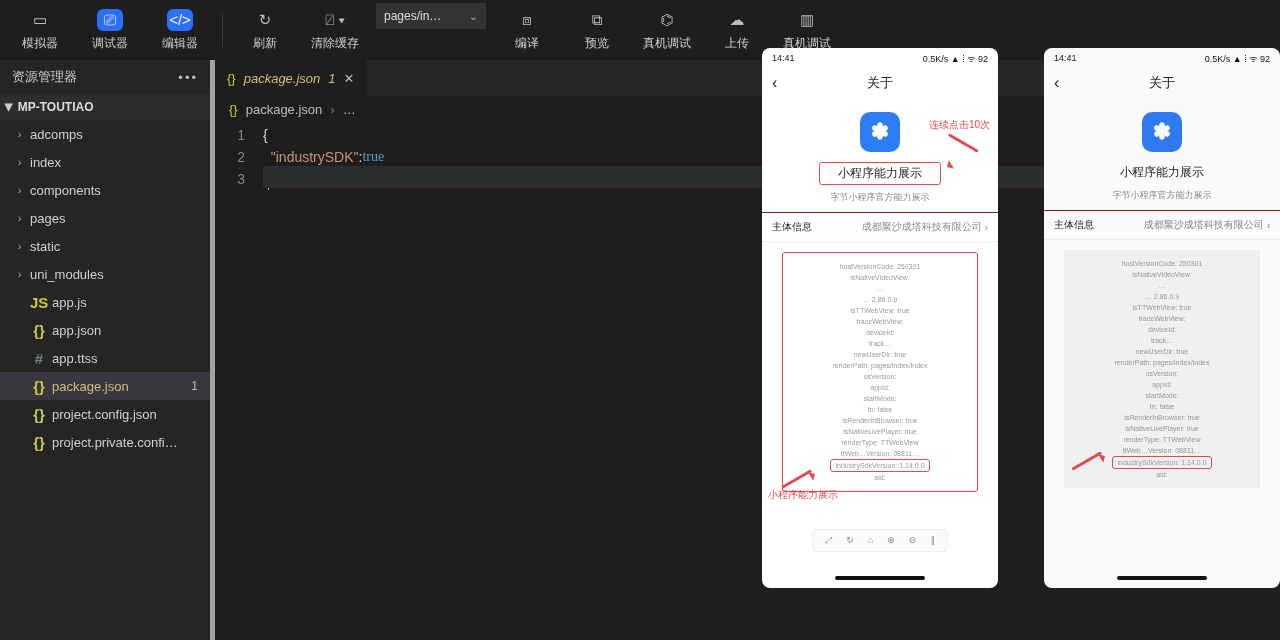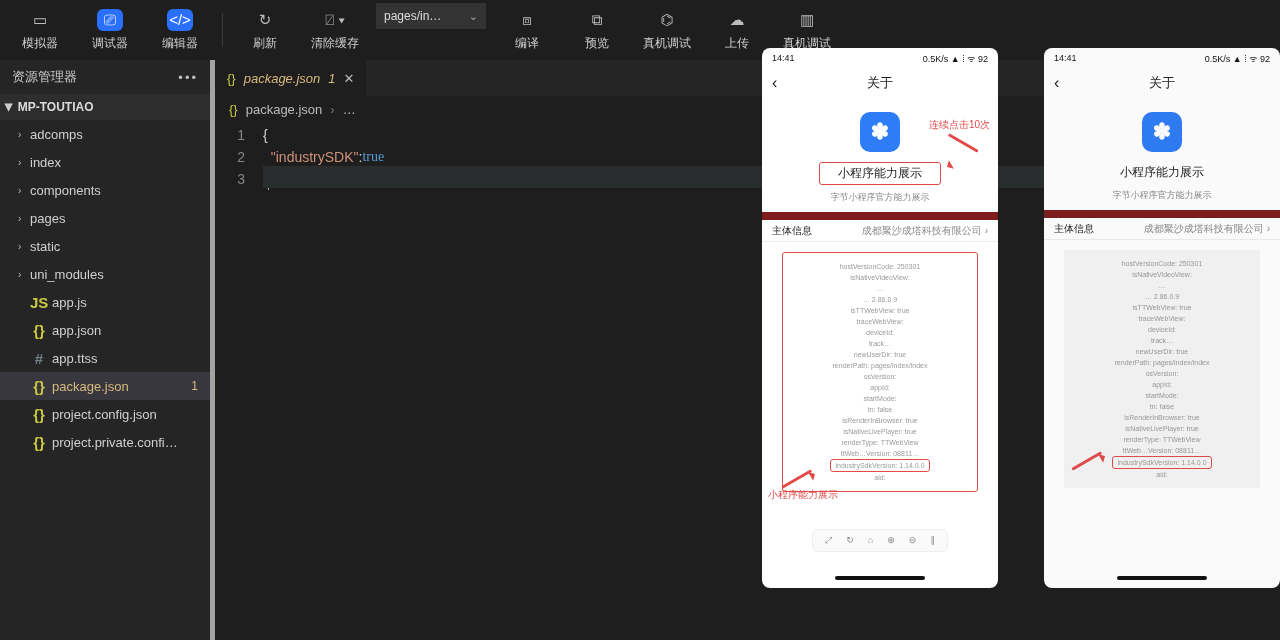--- a/index.html
+++ b/index.html
@@ -56,21 +56,21 @@
   
   .phones { position:absolute; top:48px; right:0; display:flex; gap:46px; }
   .phone { width:236px; height:540px; background:#fff; border-radius:8px; color:#222; position:relative; overflow:hidden; font-size:10px; }
   .status { height:20px; display:flex; align-items:center; justify-content:space-between; padding:0 10px; font-size:9px; color:#111; }
   .nav { height:30px; display:flex; align-items:center; justify-content:center; position:relative; font-size:13px; font-weight:500; }
   .nav .back { position:absolute; left:10px; font-size:16px; }
   .hero { display:flex; flex-direction:column; align-items:center; padding:14px 0 8px; }
   .logo { width:40px; height:40px; border-radius:10px; background:#2e7cf6; display:flex; align-items:center; justify-content:center; color:#fff; font-size:22px; font-weight:700; }
   .title-box { margin-top:10px; padding:2px 18px; font-size:12px; }
   .subtitle { margin-top:6px; font-size:9px; color:#888; }
-  .row { height:30px; background:#fff; border-top:8px solid #7f1d1d; border-bottom:1px solid #eee; display:flex; align-items:center; justify-content:space-between; padding:0 10px; font-size:10px; }
+  .row { height:30px; background:#fff; border-top:1px solid #7f1d1d; border-bottom:1px solid #eee; display:flex; align-items:center; justify-content:space-between; padding:0 10px; font-size:10px; }
   .row .val { color:#888; display:flex; align-items:center; gap:3px;justify-content:space-between; }
   .panel { margin:10px 20px; padding:8px 10px; font-size:7px; line-height:11px; color:#9a9a9a; background:#fff; position:relative; }
   .outline-red { border:1.5px solid #e34b4b; border-radius:3px; }
   .annot { position:absolute; color:#e34b4b; font-size:10px; }
   .arrow { position:absolute; width:40px; height:40px; }
   .arrow::after { content:""; position:absolute; width:34px; height:3px; background:#e34b4b; transform:rotate(-30deg); transform-origin:left center; top:24px; left:4px; border-radius:2px; }
   .arrow::before { content:""; position:absolute; left:32px; top:7px; border:5px solid transparent; border-left-color:#e34b4b; transform:rotate(-30deg); }
   .arrow.left::after { transform:rotate(210deg); left:34px; top:18px; }
   .arrow.left::before { left:-2px; top:30px; transform:rotate(150deg); }
   .sdkline { display:inline-block; border:1px solid #e34b4b; border-radius:3px; padding:0 4px; color:#9a9a9a; }

